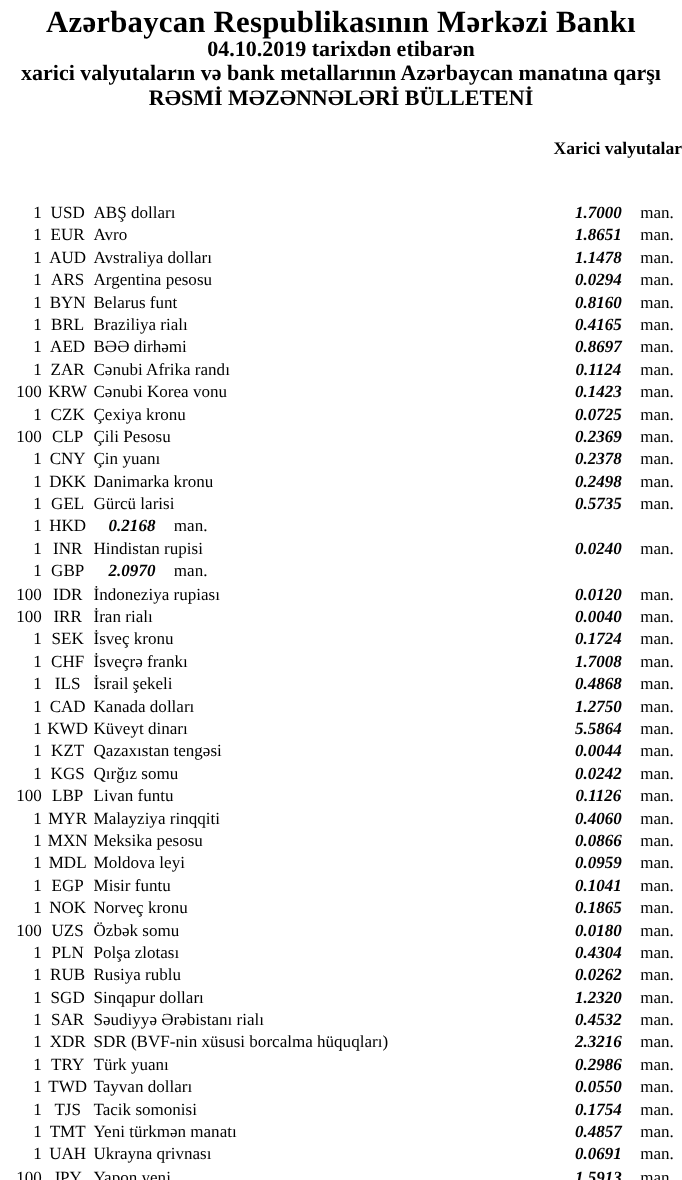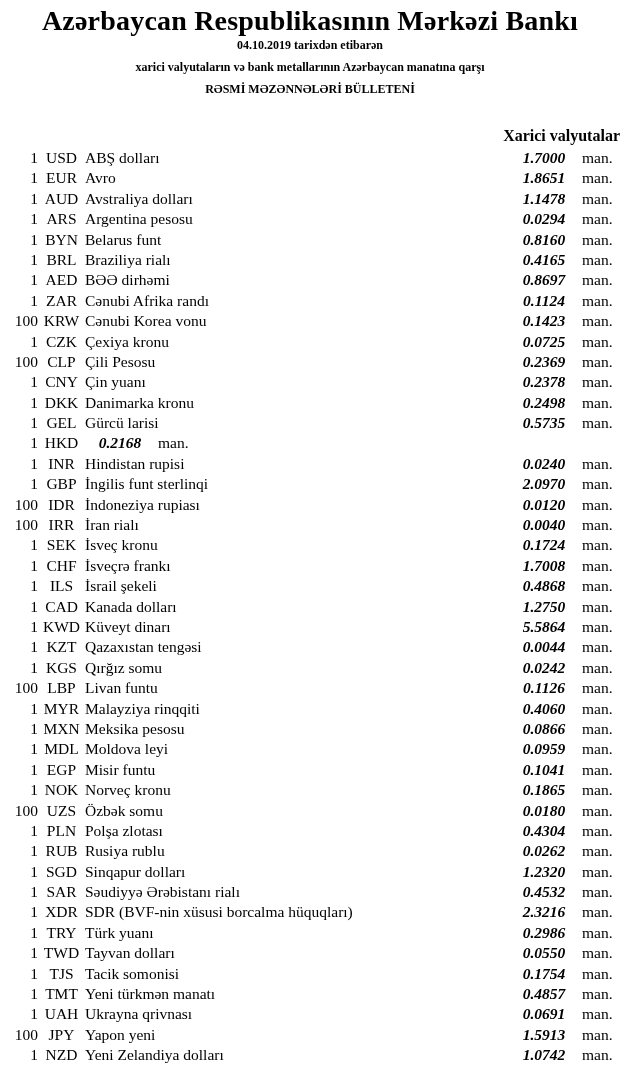--- a/index.html
+++ b/index.html
@@ -4,32 +4,32 @@
 <style>
   html, body { margin:0; padding:0; background:#ffffff; }
   body {
     width:620px; height:1073px; overflow:hidden;
     color:#000; font-family:"Liberation Serif", serif;
     -webkit-font-smoothing:antialiased;
   }
   .page { padding-top:8px; }
   .doc-header { text-align:center; font-weight:bold; }
   .bank-name { font-size:28px; line-height:26px; letter-spacing:0.2px; }
-  .date-line, .subject-line, .bulletin-title { font-size:12px; line-height:22px; }
+  .date-line, .subject-line, .bulletin-title { font-size:20px; line-height:22px; }
   .section-title {
     text-align:right; font-weight:bold; font-size:16px;
     line-height:22px; margin-top:25px;
   }
   .rates { margin-top:2px; }
   .row {
     display:flex; align-items:baseline;
     height:20.4px; font-size:15.5px; white-space:nowrap;
   }
   .qty  { flex:none; width:38px; text-align:right; }
-  .code { flex:none; width:47px; text-align:center; }
+  .code { flex:none; width:47px; text-align:center;margin-top:36px; }
   .name { flex:1; overflow:hidden; }
   .rate { flex:none; width:70px; text-align:center; font-weight:bold; font-style:italic; }
   .unit { flex:none; width:41px; padding-left:3px; box-sizing:border-box; }
 </style>
 </head>
 <body>
 
 <div class="page">
   <div class="doc-header">
     <div class="bank-name">Azərbaycan Respublikasının Mərkəzi Bankı</div>
@@ -148,21 +148,20 @@
       <div class="row">
         <span class="qty">1</span>
         <span class="code">INR</span>
         <span class="name">Hindistan rupisi</span>
         <span class="rate">0.0240</span>
         <span class="unit">man.</span>
       </div>
       <div class="row">
         <span class="qty">1</span>
         <span class="code">GBP</span>
-        <span class="name">İngilis funt sterlinqi</span>
         <span class="rate">2.0970</span>
         <span class="unit">man.</span>
       </div>
       <div class="row">
         <span class="qty">100</span>
         <span class="code">IDR</span>
         <span class="name">İndoneziya rupiası</span>
         <span class="rate">0.0120</span>
         <span class="unit">man.</span>
       </div>

